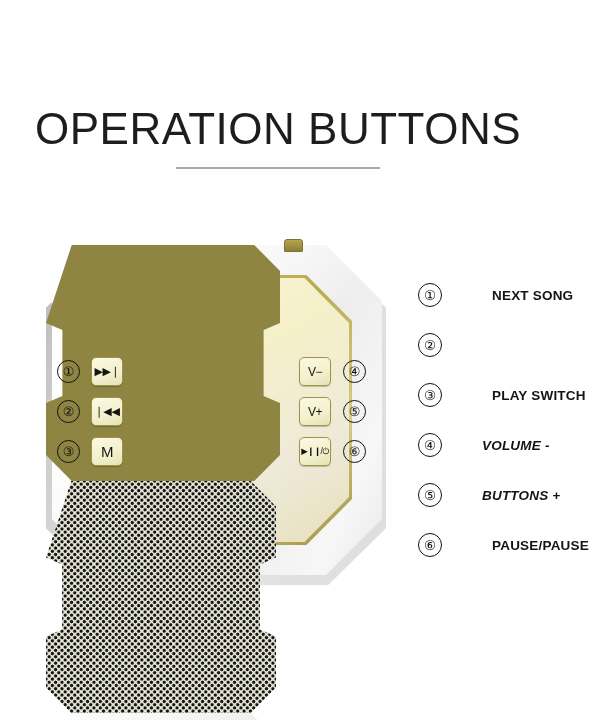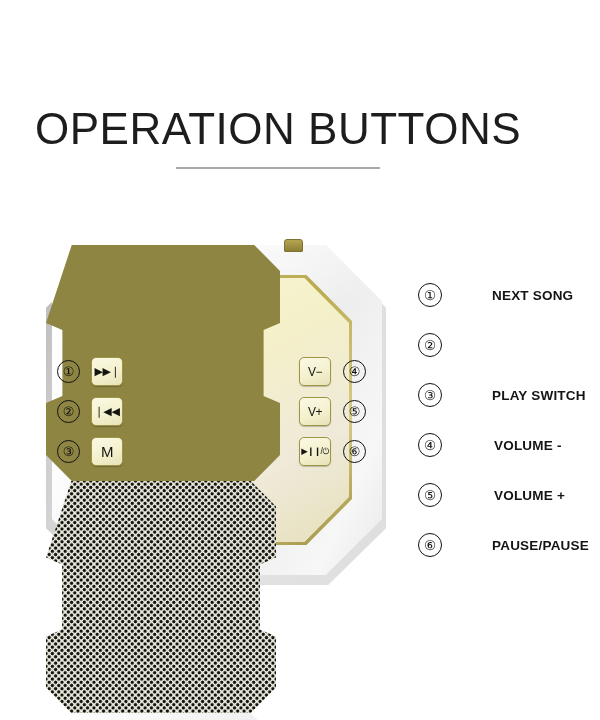--- a/index.html
+++ b/index.html
@@ -209,21 +209,21 @@
   .legend-label {
     margin-left: 14px;
     font-family: "Liberation Sans", sans-serif;
     font-size: 13.5px;
     font-weight: 700;
     color: #141414;
     letter-spacing: 0.2px;
     white-space: nowrap;
     padding-left: 36px;
   }
-  .legend-row.indented .legend-label { margin-left: 16px; }
+  .legend-row.indented .legend-label { margin-left: 4px; font-style: italic; }
 </style>
 </head>
 <body>
 
 <div id="title-block">
   <div id="page-title">OPERATION BUTTONS</div>
   <div id="title-underline"></div>
 </div>
 
 <div id="speaker-device">
@@ -272,21 +272,21 @@
     <span class="legend-label">PLAY SWITCH</span>
   </div>
 
   <div class="legend-row indented">
     <span class="legend-bullet">④</span>
     <span class="legend-label">VOLUME -</span>
   </div>
 
   <div class="legend-row indented">
     <span class="legend-bullet">⑤</span>
-    <span class="legend-label">VOLUME +</span>
+    <span class="legend-label">BUTTONS +</span>
   </div>
 
   <div class="legend-row">
     <span class="legend-bullet">⑥</span>
     <span class="legend-label">PAUSE/PAUSE</span>
   </div>
 
 </div>
 
 </body></html>

